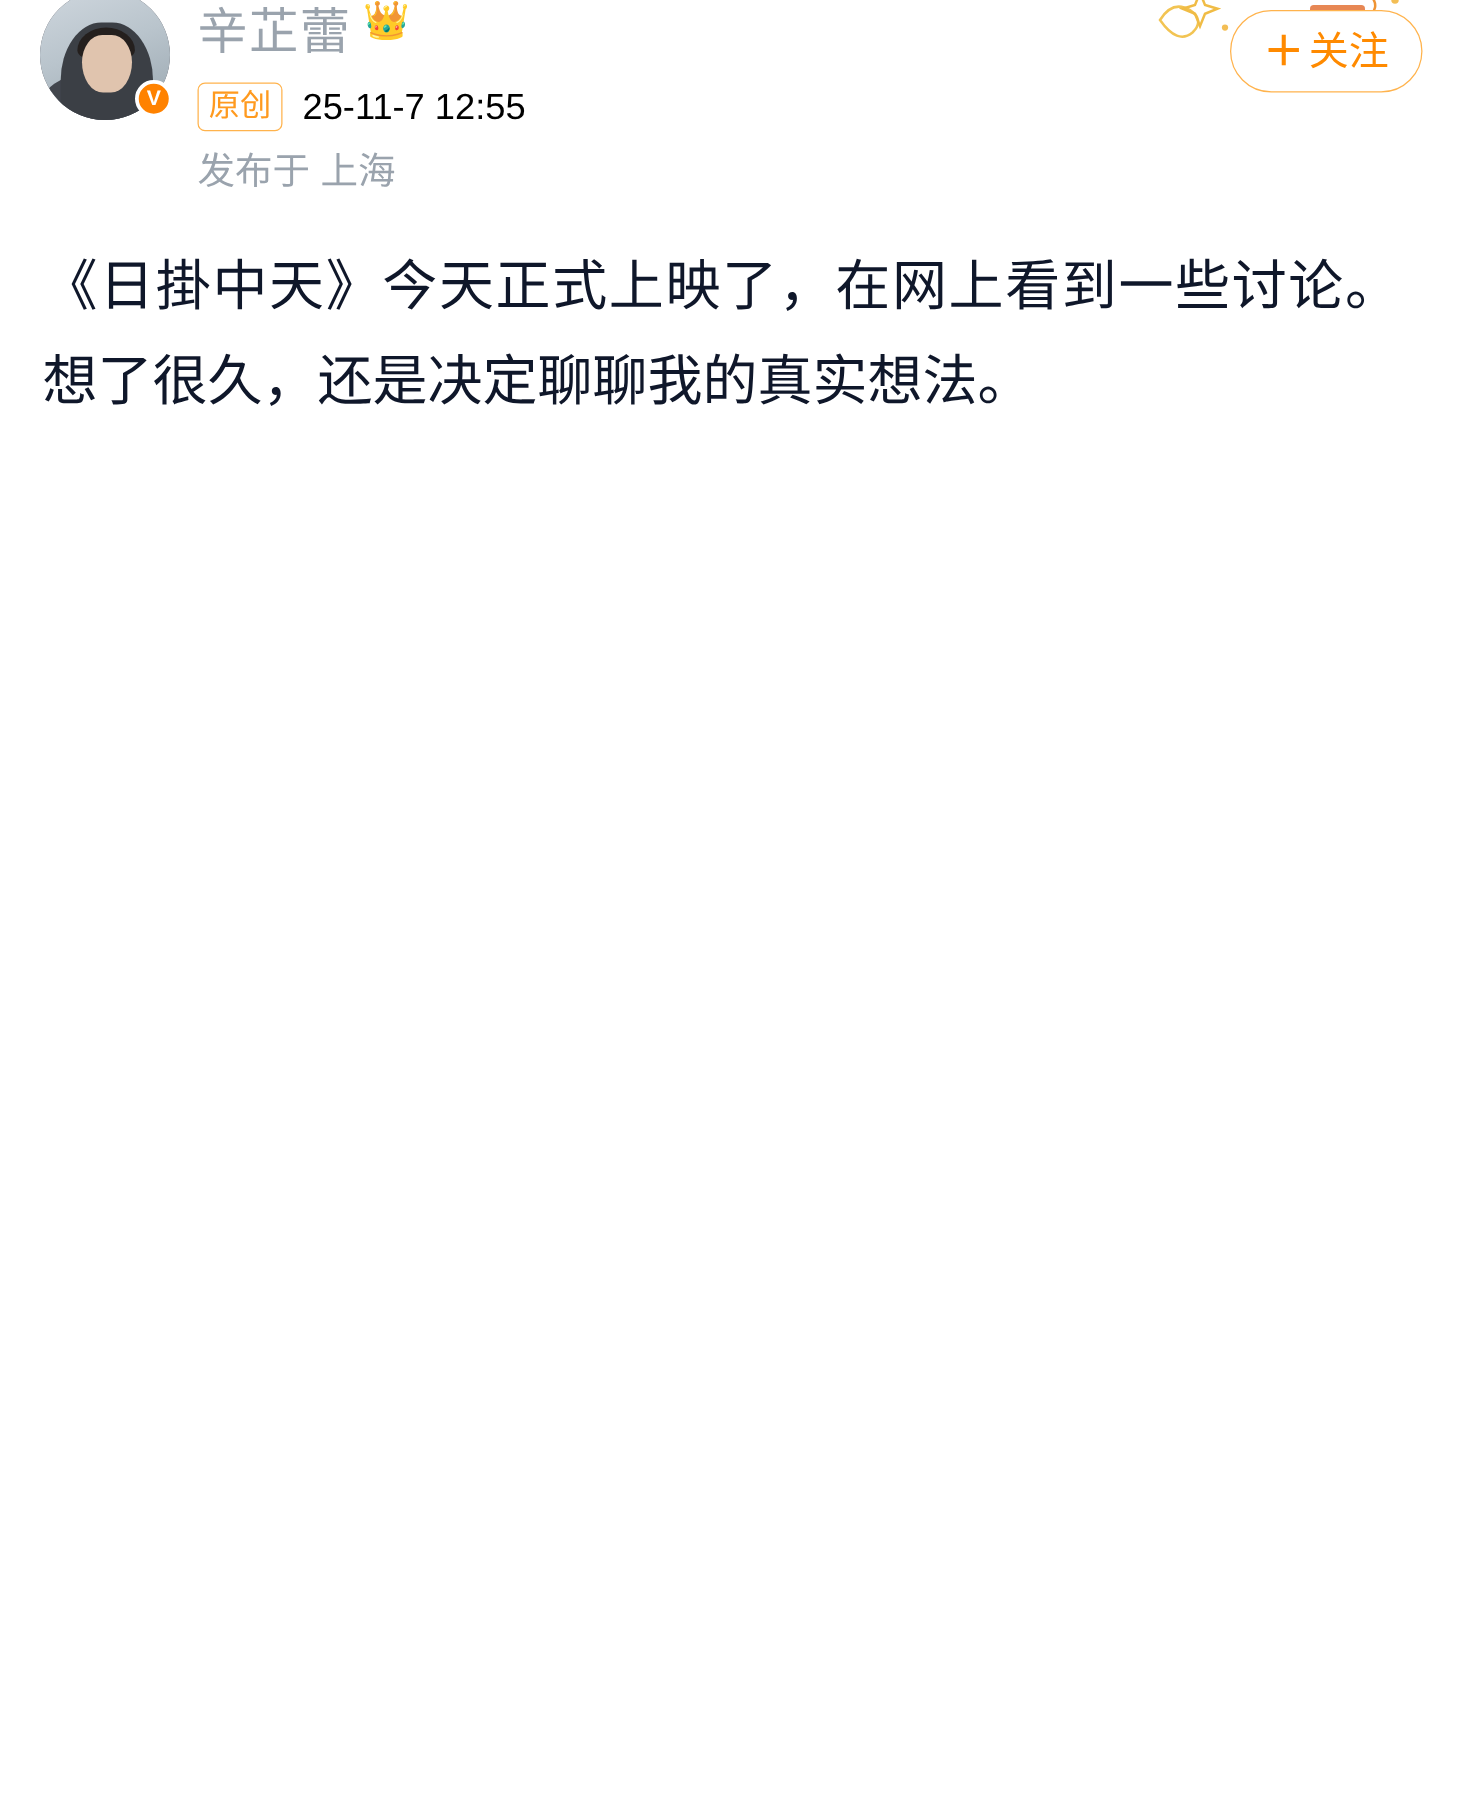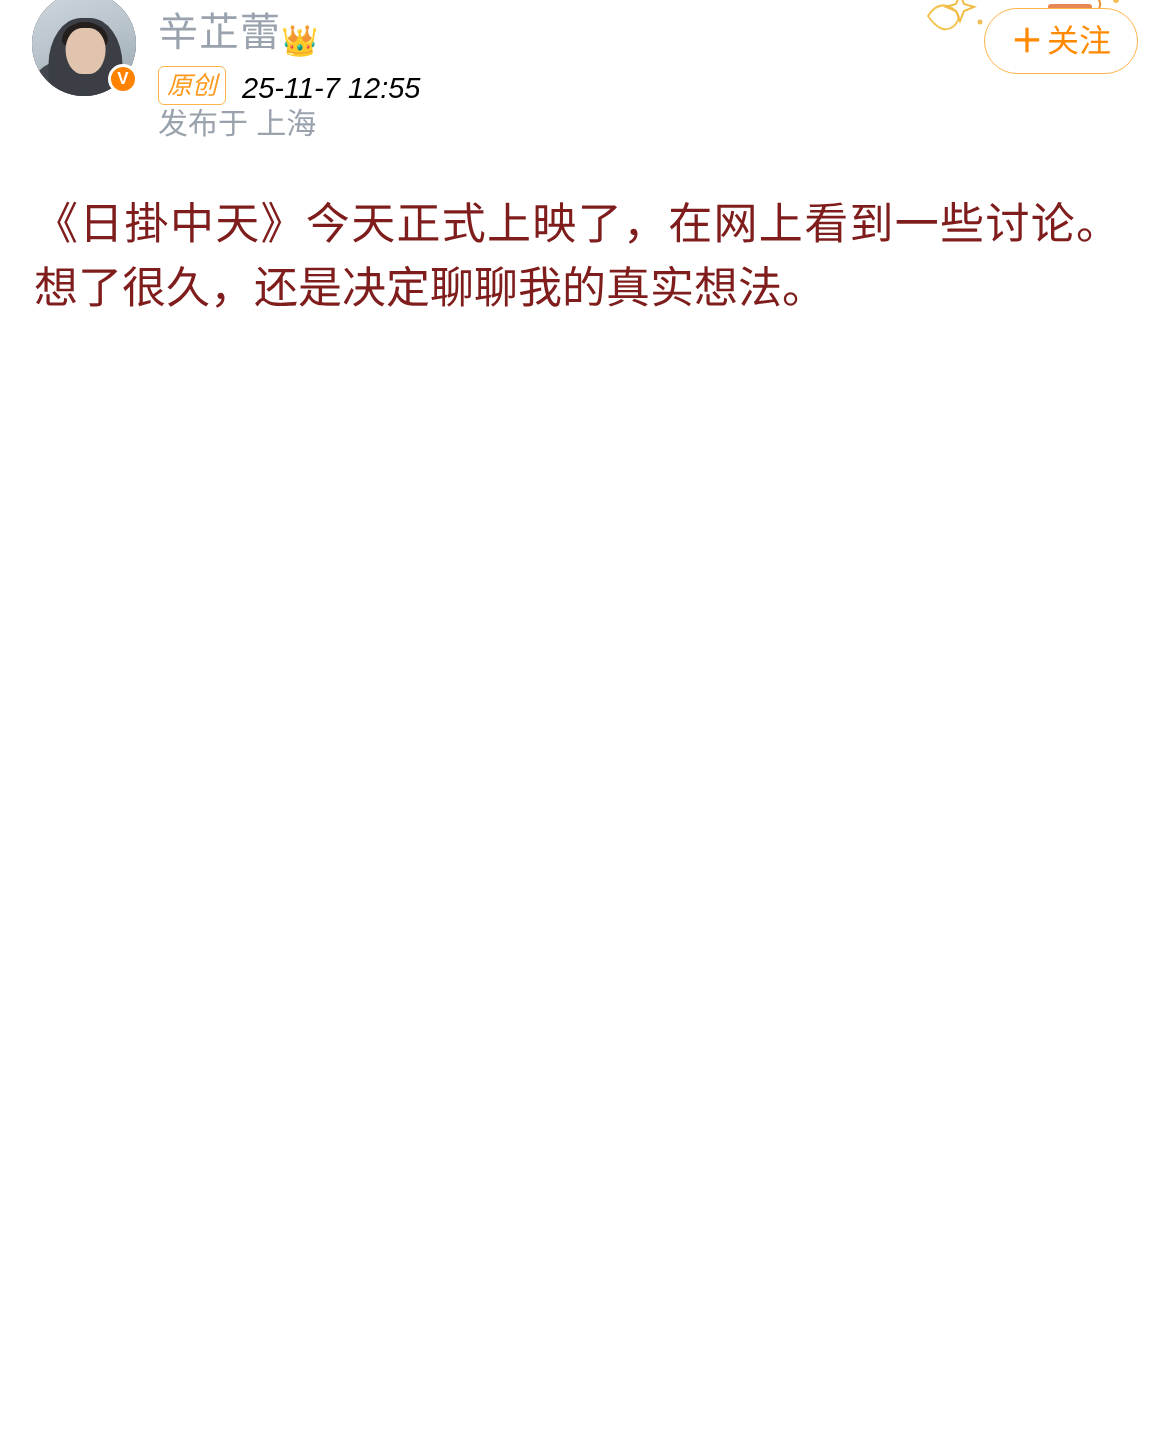--- a/index.html
+++ b/index.html
@@ -111,57 +111,58 @@
   }
 
   .head-main {
     flex: 1 1 auto;
     padding-left: 22px;
     padding-top: 2px;
     min-width: 0;
   }
   .name-row {
     display: flex;
-    align-items: flex-end;
+    align-items: flex-start;
+    gap: 10px;
     height: 54px;
   }
   .nickname {
     font-size: 40px;
     line-height: 48px;
     color: #9aa3ad;
     font-weight: 400;
     letter-spacing: 1px;
   }
   .crown {
     font-size: 30px;
     line-height: 30px;
     color: #f5a623;
   }
   .meta-row {
     display: flex;
-    align-items: flex-end;
+    align-items: center;
     gap: 16px;
     margin-top: 10px;
-    font-style: italic;
   }
   .tag-original {
     border: 1px solid #ffb34d;
     color: #ff9a1f;
     border-radius: 6px;
     font-size: 25px;
     line-height: 30px;
     padding: 3px 8px 4px 8px;
     white-space: nowrap;
   }
   .timestamp {
     color: #000000;
     font-size: 29px;
     line-height: 34px;
   }
   .location {
+    margin-top: 14px;
     color: #9aa3ad;
     font-size: 30px;
     line-height: 38px;
   }
 
   .follow-btn {
     position: absolute;
     right: 32px;
     top: 8px;
     border: 1px solid #ffb34d;
@@ -191,22 +192,22 @@
     pointer-events: none;
     opacity: .95;
   }
 
   
   .content {
     padding: 14px 34px 40px 34px;
   }
   .para {
     font-size: 44px;
-    line-height: 64px;
-    color: #7f1d1d;
+    line-height: 76px;
+    color: #0f172a;
     letter-spacing: 0px;
     margin: 0 16px 44px 0;
     text-align: justify;
     word-break: break-all;
   }
   .para:last-child { margin-bottom: 0; }
 </style>
 </head>
 <body>
 

